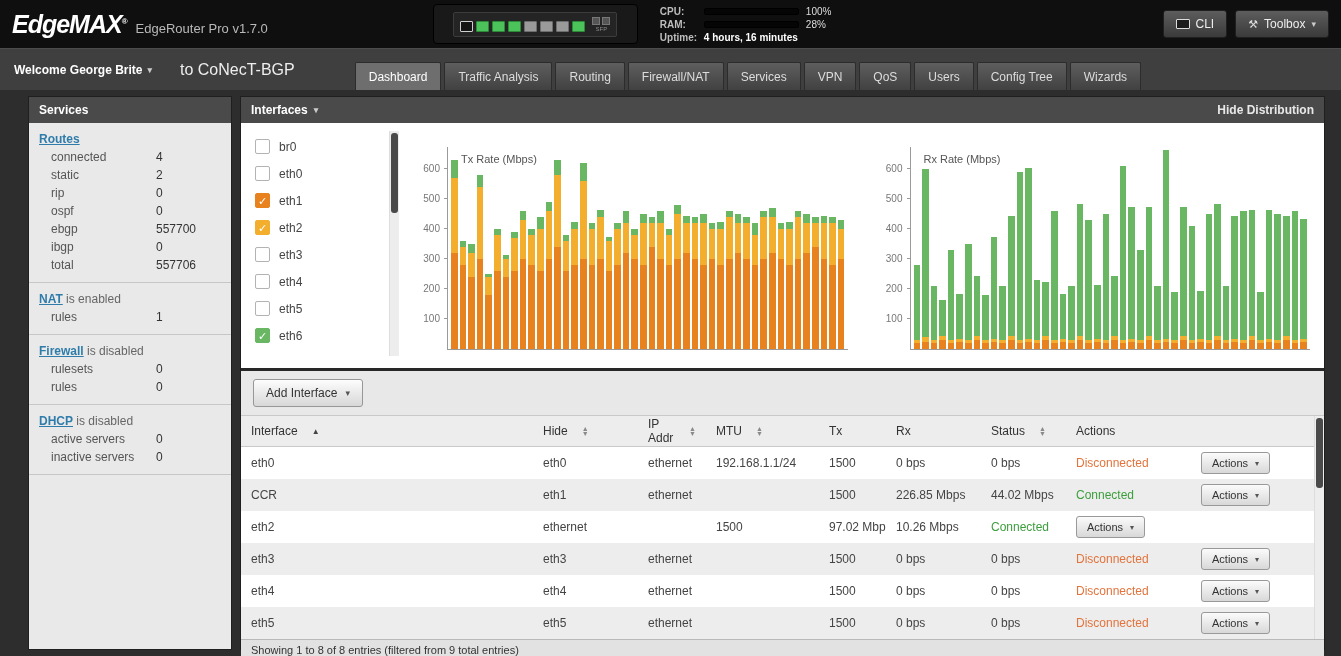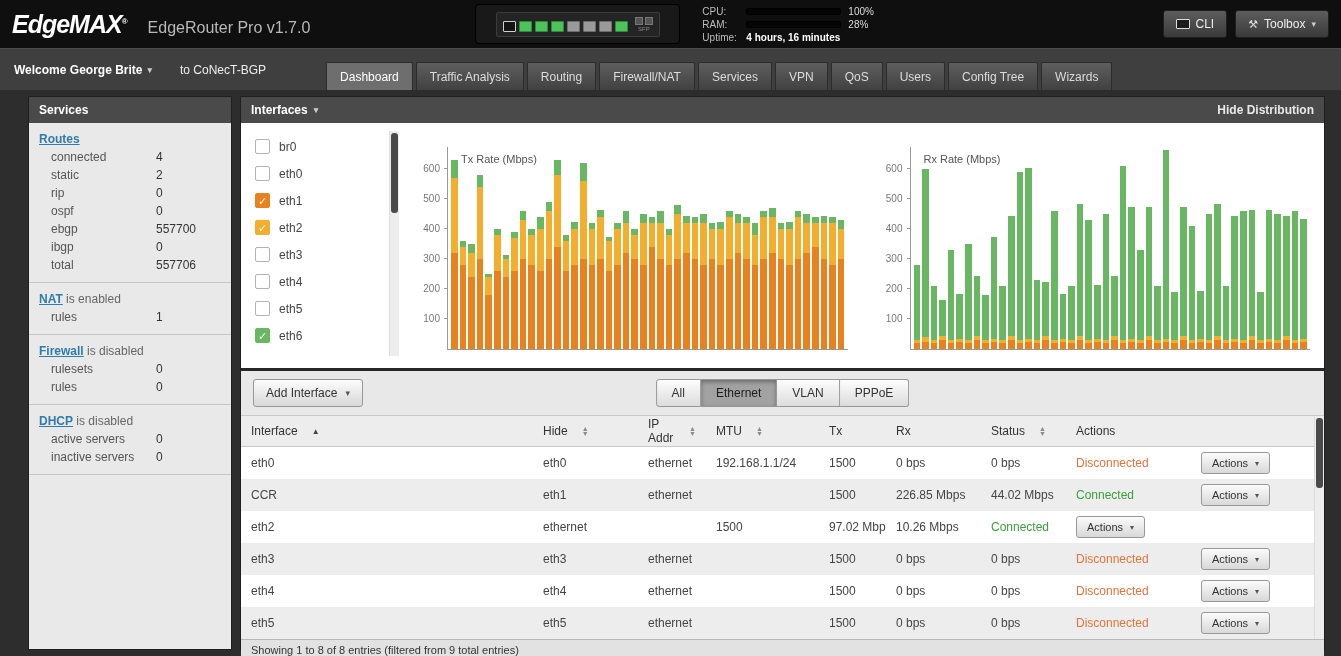--- a/index.html
+++ b/index.html
@@ -3,48 +3,48 @@
 <meta charset="utf-8">
 <style>
   * { box-sizing: border-box; margin: 0; padding: 0; }
   body { background:#1b1b1b; font-family:"Liberation Sans", sans-serif; }
   .app { width:1341px; height:656px; position:relative; background:#2d2d2d; overflow:hidden; }
 
   
   .topbar { height:48px; background:#0f0f0f; display:flex; align-items:center; padding:0 12px; color:#fff; }
   .brand { font-style:italic; font-weight:bold; font-size:25px; letter-spacing:-1px; color:#fff; }
   .brand sup { font-size:8px; font-style:normal; vertical-align:super; }
-  .product { color:#b9b9b9; font-size:16px; margin-left:21px; margin-top:8px; }
+  .product { color:#b9b9b9; font-size:13px; margin-left:9px; margin-top:8px; }
   .device { margin-left:165px; width:205px; height:40px; background:#191919; border:1px solid #000; border-radius:4px; display:flex; align-items:center; justify-content:center; }
   .screen { background:#242424; border:1px solid #3c3c3c; border-radius:2px; padding:4px 6px; display:flex; align-items:flex-end; gap:3px; }
   .port { width:13px; height:11px; border-radius:1px; display:inline-block; }
   .port.on { background:#4cc35a; border:1px solid #2c8a38; }
   .port.off { background:#9a9a9a; border:1px solid #6d6d6d; }
   .port.console { background:#141414; border:1px solid #cfcfcf; }
   .sfp-wrap { display:flex; flex-direction:column; align-items:center; margin-left:4px; }
   .sfp-cages { display:flex; gap:2px; }
   .sfp { width:8px; height:8px; background:#555; border:1px solid #777; }
   .sfp-label { font-size:6px; color:#8a8a8a; margin-top:1px; }
   .stats { margin-left:22px; width:195px; font-size:10px; color:#c9c9c9; }
   .stat-row { display:flex; align-items:center; height:13px; }
-  .stat-lbl { width:44px; color:#bdbdbd; }
+  .stat-lbl { width:44px; color:#bdbdbd;font-weight:bold; }
   .meter { width:95px; height:7px; background:#050505; border:1px solid #000; border-radius:2px; overflow:hidden; margin-right:7px; }
   .meter-fill { height:100%; background:linear-gradient(#7fd2f5,#2f8fc2); }
   .stat-val { color:#ddd; }
   .uptime-val { color:#fff; font-weight:bold; }
   .top-actions { margin-left:auto; display:flex; gap:8px; }
   .top-btn { display:flex; align-items:center; gap:6px; background:linear-gradient(#5d5d5d,#3a3a3a); border:1px solid #1f1f1f; border-radius:3px; color:#eee; font-size:12px; padding:6px 12px; cursor:pointer; }
   .icon-cli { width:14px; height:10px; border:1px solid #ddd; border-radius:1px; background:#1c1c1c; display:inline-block; }
   .icon-tool { font-size:11px; color:#ddd; }
   .caret { font-size:9px; color:#ccc; }
 
   
   .navbar { height:42px; background:#3f3f3f; border-top:1px solid #4c4c4c; display:flex; align-items:center; padding:0 14px; }
   .welcome { color:#fff; font-size:12px; font-weight:bold; display:flex; align-items:center; gap:5px; cursor:pointer; }
-  .context { color:#eee; font-size:12px; margin-left:28px; }
+  .context { color:#eee; font-size:16px; margin-left:28px; }
   .tabs { margin-left:60px; display:flex; gap:3px; align-self:flex-end; }
   .tab { height:28px; line-height:28px; padding:0 13px; font-size:12px; color:#ddd; background:linear-gradient(#5e5e5e,#414141); border:1px solid #2c2c2c; border-bottom:none; border-radius:2px 2px 0 0; cursor:pointer; white-space:nowrap; }
   .tab.active { background:#6e6e6e; color:#fff; }
 
   
   .content { display:flex; gap:8px; padding:6px 16px 0 28px; height:560px; }
 
   
   .sidebar { width:204px; background:#e9e9e9; display:flex; flex-direction:column; border:1px solid #1f1f1f; }
   .side-header { background:#4a4a4a; color:#fff; font-size:12px; font-weight:bold; padding:6px 10px; }
@@ -800,26 +800,20 @@
               </div>
             </div>
           </div>
       </div>
 
       <div class="toolbar">
         <button class="btn">
           <span>Add Interface</span>
           <span class="caret">▾</span>
         </button>
-        <div class="filters">
-            <div class="filter">All</div>
-            <div class="filter active">Ethernet</div>
-            <div class="filter">VLAN</div>
-            <div class="filter">PPPoE</div>
-          </div>
       </div>
 
       <div class="table-wrap">
         <div class="grid tbl-header">
             <div class="th">
               <span class="th-label">Interface</span>
               <span class="sort-asc">▲</span>
             </div>
             <div class="th">
               <span class="th-label">Hide</span>

